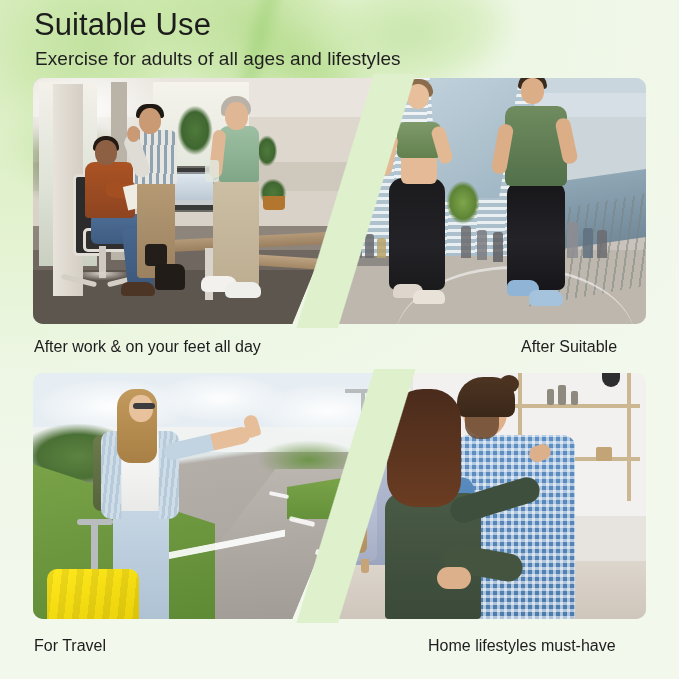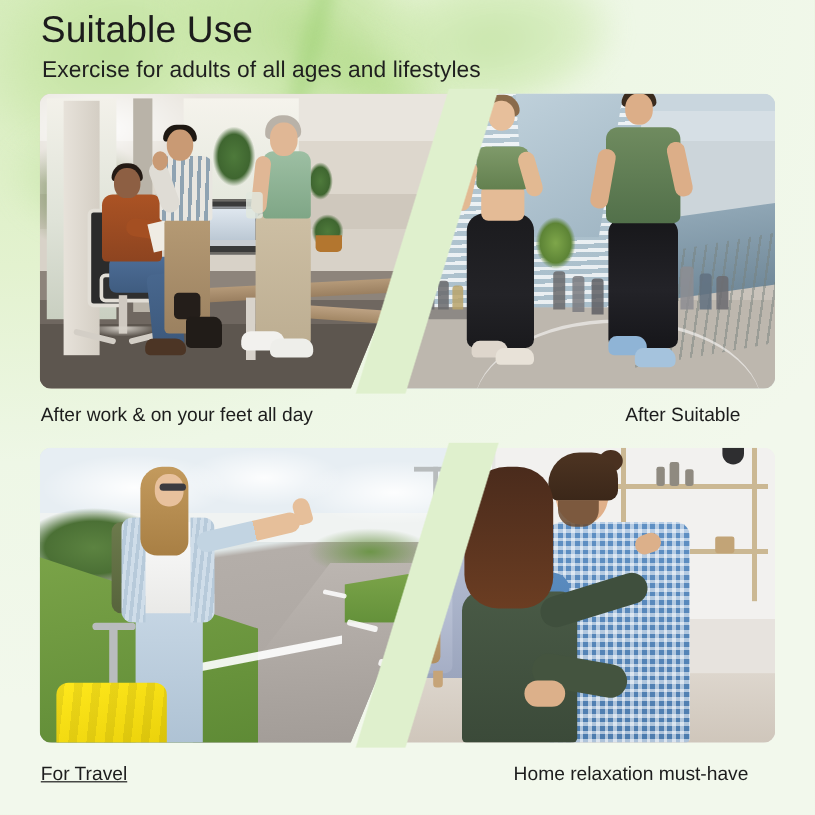--- a/index.html
+++ b/index.html
@@ -149,21 +149,21 @@
   
   .caption {
     position: absolute;
     font-size: 16px;
     line-height: 20px;
     color: #1d1d1d;
     white-space: nowrap;
   }
   .cap-tl { left: 34px;  top: 337px; }
   .cap-tr { left: 521px; top: 337px; }
-  .cap-bl { left: 34px;  top: 636px; text-decoration: underline; }
+  .cap-bl { left: 34px;  top: 636px; }
   .cap-br { left: 428px; top: 636px; }
 
   
   .art-office {
     background:
       
       radial-gradient(38% 30% at 14% 12%, rgba(255,255,255,.92) 0%, rgba(255,255,255,0) 70%),
       
       radial-gradient(22% 26% at 10% 34%, #6d8a52 0%, rgba(109,138,82,0) 72%),
       
@@ -745,15 +745,15 @@
         <div class="hm-w-arm2"></div>
         <div class="hm-w-hand2"></div>
         <div class="hm-w-hair"></div>
       </div>
     </div>
 
     <div class="seam"></div>
   </div>
 
   <div class="caption cap-bl">For Travel</div>
-  <div class="caption cap-br">Home relaxation must-have</div>
+  <div class="caption cap-br">Home lifestyles must-have</div>
 
 </div>
 
 </body></html>

